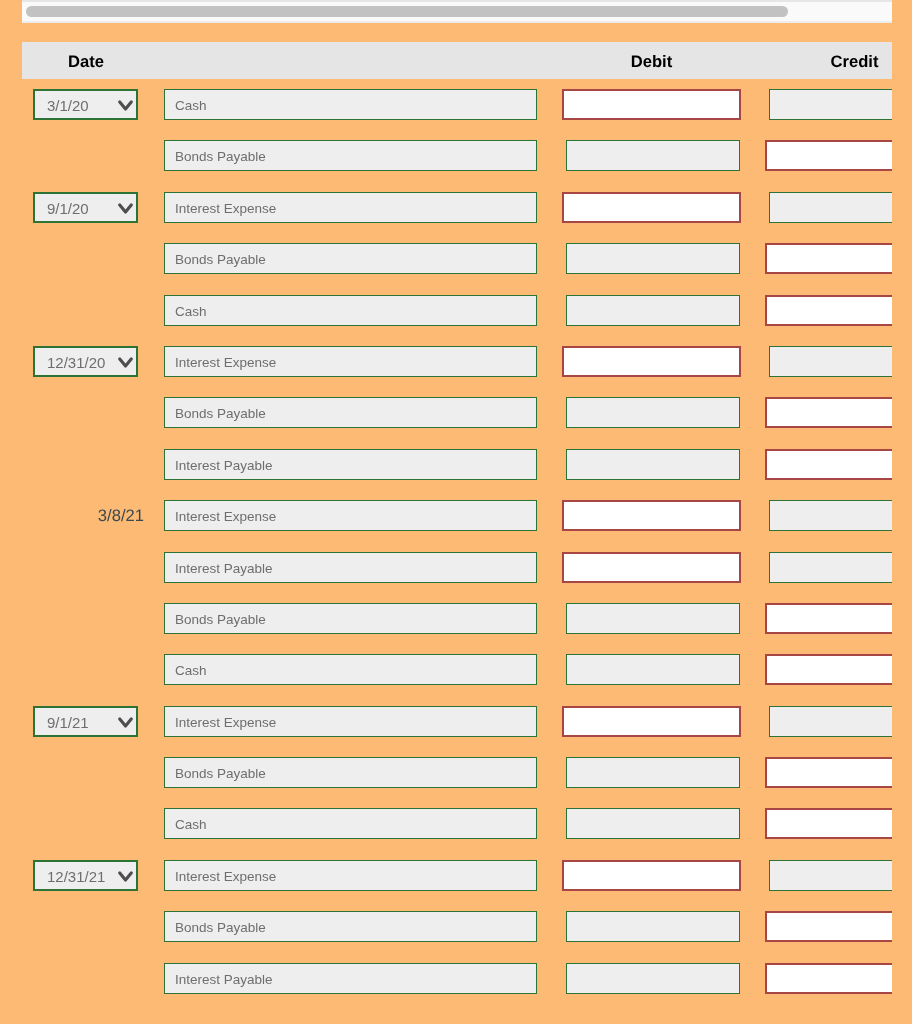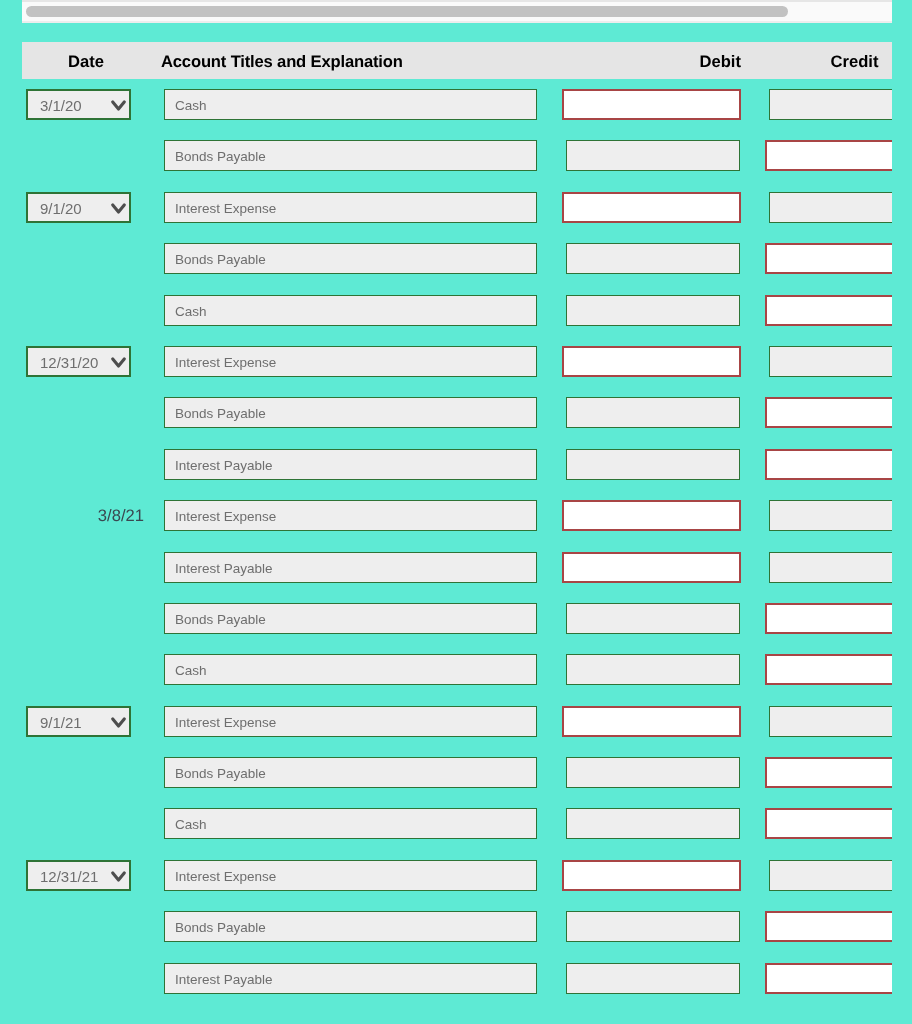--- a/index.html
+++ b/index.html
@@ -6,21 +6,21 @@
   * { box-sizing: border-box; }
   html, body {
     margin: 0; padding: 0;
     width: 912px; height: 1024px;
     overflow: hidden;
     background: #ffffff;
     font-family: "Liberation Sans", sans-serif;
     -webkit-font-smoothing: antialiased;
     text-rendering: geometricPrecision;
   }
-  .page { position: relative; width: 912px; height: 1024px; background: #5eead4; overflow: hidden; }
+  .page { position: relative; width: 912px; height: 1024px; background: #fdba74; overflow: hidden; }
   
   .jhead > div, .date-sel, .date-plain, .acct-input, .amt { will-change: transform; }
 
   
   .hscroll {
     position: absolute; left: 22px; top: 0px; width: 870px; height: 23px;
     background: #fafafa;
     border-top: 2px solid #e6e6e6;
     border-bottom: 2px solid #ededed;
   }
@@ -37,29 +37,29 @@
   .tbl { position: relative; width: 1000px; }
 
   .jhead {
     height: 37px; width: 870px; background: #e5e5e5;
     position: relative;
     font-weight: bold; font-size: 16.6px; color: #000000;
   }
   .jhead > div { position: absolute; top: 0; height: 37px; line-height: 39px; }
   .hd-date   { left: 0px;   width: 128px; text-align: center; }
   .hd-acct   { left: 139px; width: 400px; text-align: left; letter-spacing: -0.17px; }
-  .hd-debit  { left: 540px; width: 179px; text-align: right; }
+  .hd-debit  { left: 540px; width: 179px; text-align: center; }
   .hd-credit { left: 743px; width: 179px; text-align: center; }
 
   .rows { position: relative; }
   .jrow { position: relative; height: 51.4px; }
 
 
   
-  .date-wrap { position: absolute; left: 4px; top: 10px; width: 105px; height: 27px; }
+  .date-wrap { position: absolute; left: 11px; top: 10px; width: 105px; height: 27px; }
   .date-sel {
     position: absolute; left:0; top:0;
     -webkit-appearance: none; appearance: none;
     width: 105px; height: 31px;
     border: 2px solid #2e7336;
     background: #eeeeee;
     color: #6e6e6e;
     font-family: "Liberation Sans", sans-serif;
     font-size: 15px;
     padding: 0 0 0 12px;
@@ -109,21 +109,20 @@
 
   <div class="hscroll">
     <div class="hscroll-thumb"></div>
   </div>
 
   <div class="tbl-viewport">
    <div class="tbl">
 
     <div class="jhead">
       <div class="hd-date">Date</div>
-      <div class="hd-acct">Account Titles and Explanation</div>
       <div class="hd-debit">Debit</div>
       <div class="hd-credit">Credit</div>
     </div>
 
     <div class="rows">
       <div class="jrow">
             <div class="date-wrap">
               <select class="date-sel"><option>3/1/20</option><option>3/1/20</option><option>9/1/20</option><option>12/31/20</option><option>3/1/21</option><option>9/1/21</option><option>12/31/21</option></select>
               <svg class="chev" viewBox="0 0 15 12">
                 <path d="M1.75 1.9 L7.5 9.0 L13.25 1.9" fill="none" stroke="#4e4e4e" stroke-width="3.1" stroke-linecap="round" stroke-linejoin="round"></path>

